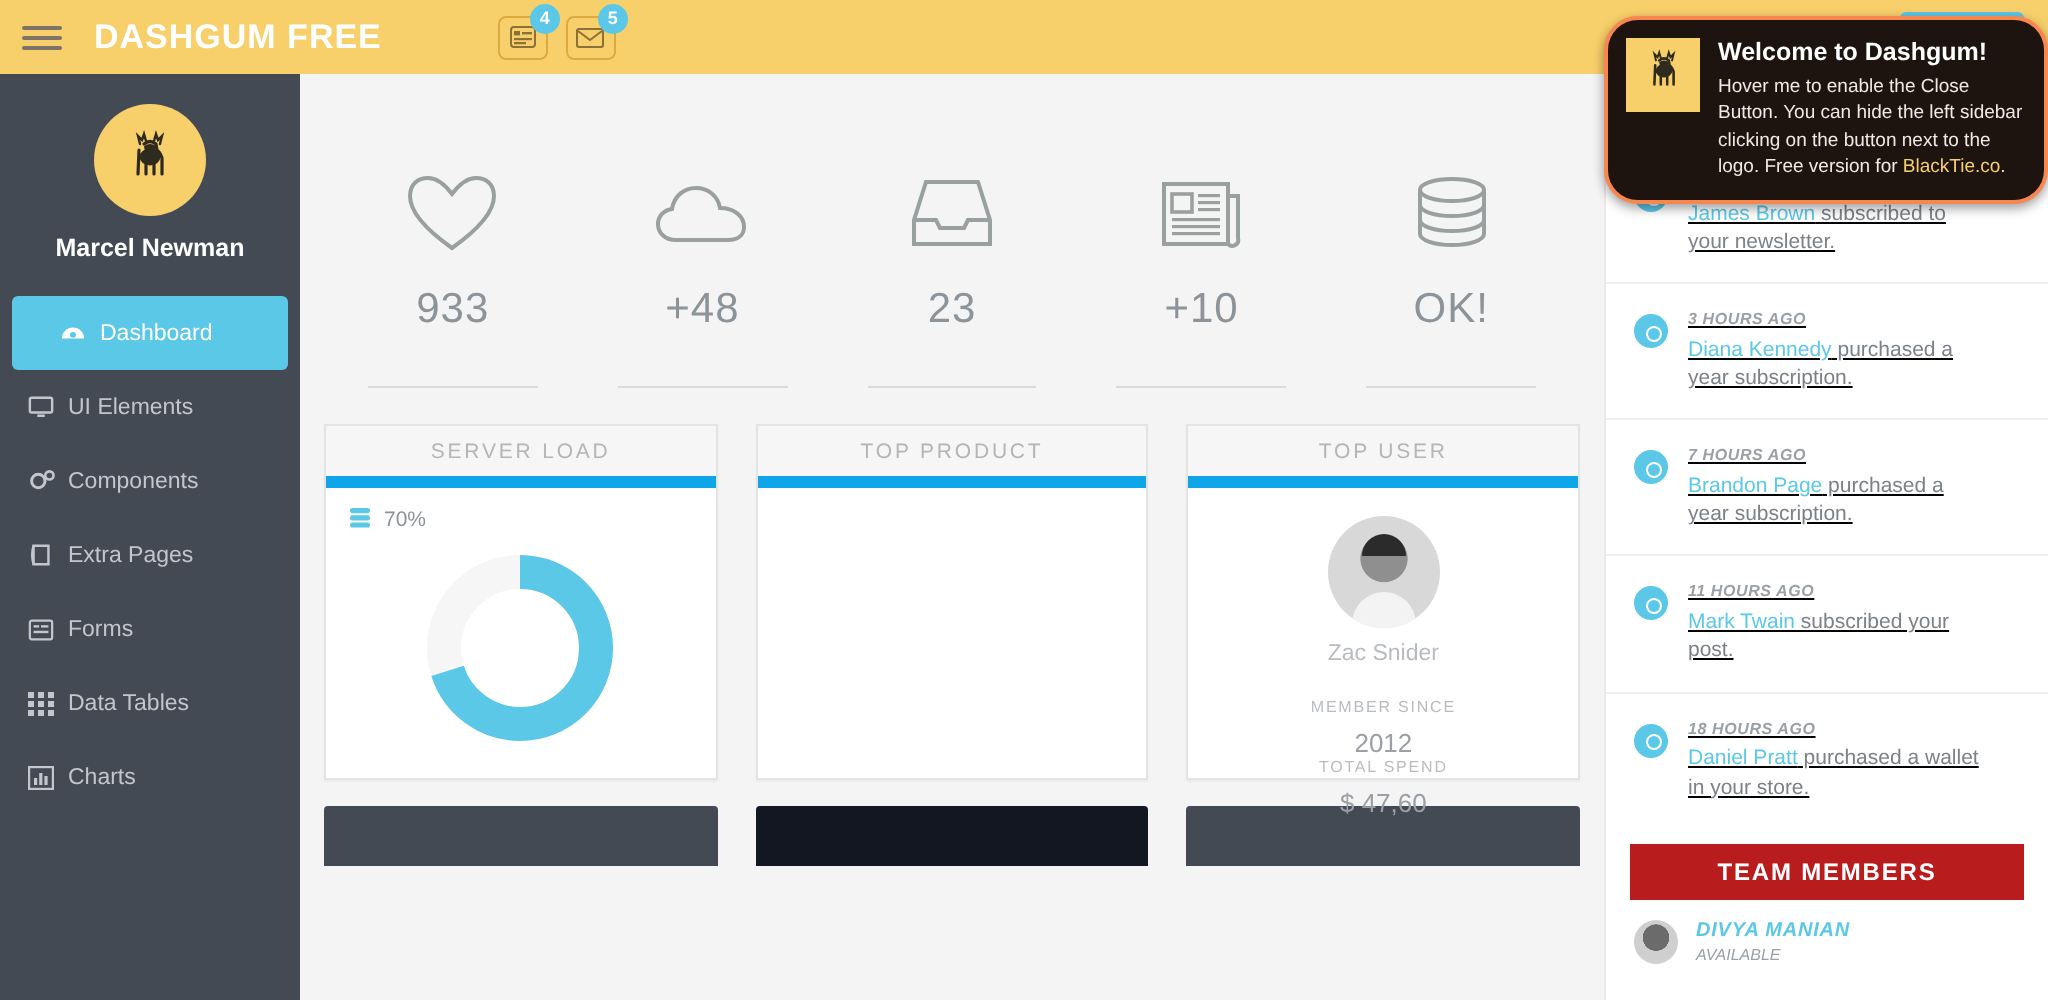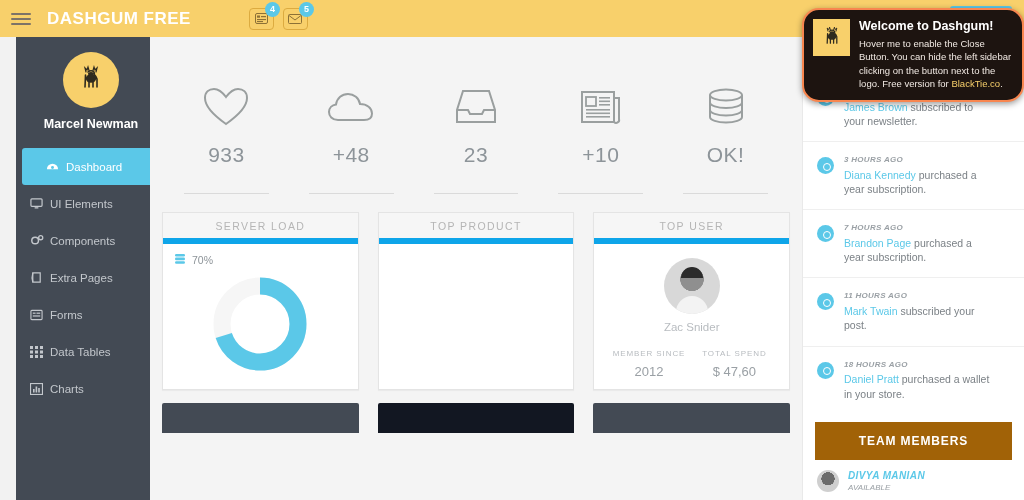--- a/index.html
+++ b/index.html
@@ -40,21 +40,21 @@
   }
   .logout-btn {
     position: absolute; right: 12px; top: 6px;
     background: #5bc8e8; color: #50a0b8; font-size: 11px;
     padding: 5px 14px; border-radius: 3px; border: none;
     font-family: "Liberation Sans", sans-serif; cursor: pointer;
   }
 
   
   .sidebar {
-    position: absolute; top: 37px; left: 16px; width: 150px; height: 463px;
+    position: absolute; top: 37px; left: 0; width: 150px; height: 463px;
     background: #434a54;
   }
   .profile { padding: 15px 0 8px; text-align: center; }
   .avatar-ring {
     width: 56px; height: 56px; margin: 0 auto; border-radius: 50%;
     background: #f8d06b; display: flex; align-items: center; justify-content: center;
   }
   .profile-name {
     margin-top: 9px; color: #fff; font-size: 12.5px; font-weight: bold;
   }
@@ -124,58 +124,59 @@
   }
   .user-pic:after {
     content:""; position:absolute; left:12px; bottom:0; width:32px; height:18px;
     background:#f3f3f3; border-radius: 16px 16px 0 0;
   }
   .user-pic:before {
     content:""; position:absolute; left:17px; top:9px; width:22px; height:11px;
     background:#2b2b2b; border-radius: 11px 11px 0 0; z-index:2;
   }
   .user-name { margin-top: 7px; color: #b8bcc0; font-size: 11.5px; }
-  .user-stats { display: flex; margin-top: 16px; }
+  .user-stats { display: flex; margin-top: 16px; flex-direction: column; }
   .user-stat { flex: 1; text-align: center; }
   .user-stat .lbl { font-size: 8px; color: #b8bcc0; letter-spacing: 0.9px; }
   .user-stat .v { font-size: 13px; color: #9aa0a5; margin-top: 6px; }
 
   .bottom-cards { display: flex; gap: 19px; padding: 13px 12px 0 12px; }
   .bcard { flex: 1; height: 30px; background: #434a54; border-radius: 2px 2px 0 0; }
   .bcard.photo { background: #121722; }
 
   
   .rightpanel {
     position: absolute; top: 37px; left: 802px; width: 222px; height: 463px;
     background: #fff; border-left: 1px solid #e9e9e9; overflow: hidden;
   }
   .rp-title {
     color: #f8d06b; font-size: 11px; letter-spacing: 1.4px; font-weight: bold;
     padding: 14px 0 10px 18px;
   }
   .notif {
     display: flex; gap: 10px; padding: 13px 32px 13px 14px;
     border-top: 1px solid #efefef;
+    text-decoration: underline;
   }
   .notif-ico {
     flex: 0 0 auto; width: 17px; height: 17px; border-radius: 50%;
     background: #5bc8e8; position: relative; margin-top: 2px;
   }
   .notif-ico:after {
     content:""; position:absolute; left:5.5px; top:5.5px; width:6px; height:6px;
     border-radius:50%; border:1.5px solid #fff;
   }
   .notif-body { font-size: 10.5px; line-height: 1.35; color: #7b8186; }
   .notif-time {
     display: block; font-size: 8px; font-style: italic; font-weight: bold;
     color: #9aa0a5; letter-spacing: 0.3px; margin-bottom: 2px;
   }
   .notif-actor { color: #5bc8e8; }
   .team-btn {
-    margin: 8px 12px 0; height: 38px; background: #a16207; color: #fff;
+    margin: 8px 12px 0; height: 28px; background: #b91c1c; color: #fff;
     display: flex; align-items: center; justify-content: center;
     font-size: 12px; font-weight: bold; letter-spacing: 0.9px; cursor: pointer;
   }
   .member { display: flex; gap: 9px; padding: 10px 14px 0; align-items: flex-start; }
   .member-pic {
     width: 22px; height: 22px; border-radius: 50%; flex: 0 0 auto;
     background: radial-gradient(circle at 50% 40%, #6b6b6b 0 38%, #cfcfcf 39% 100%);
   }
   .member-name { font-size: 10px; font-weight: bold; color: #5bc8e8; letter-spacing: 0.4px; font-style: italic; }
   .member-status { font-size: 8px; font-style: italic; color: #9aa0a5; margin-top: 2px; }

